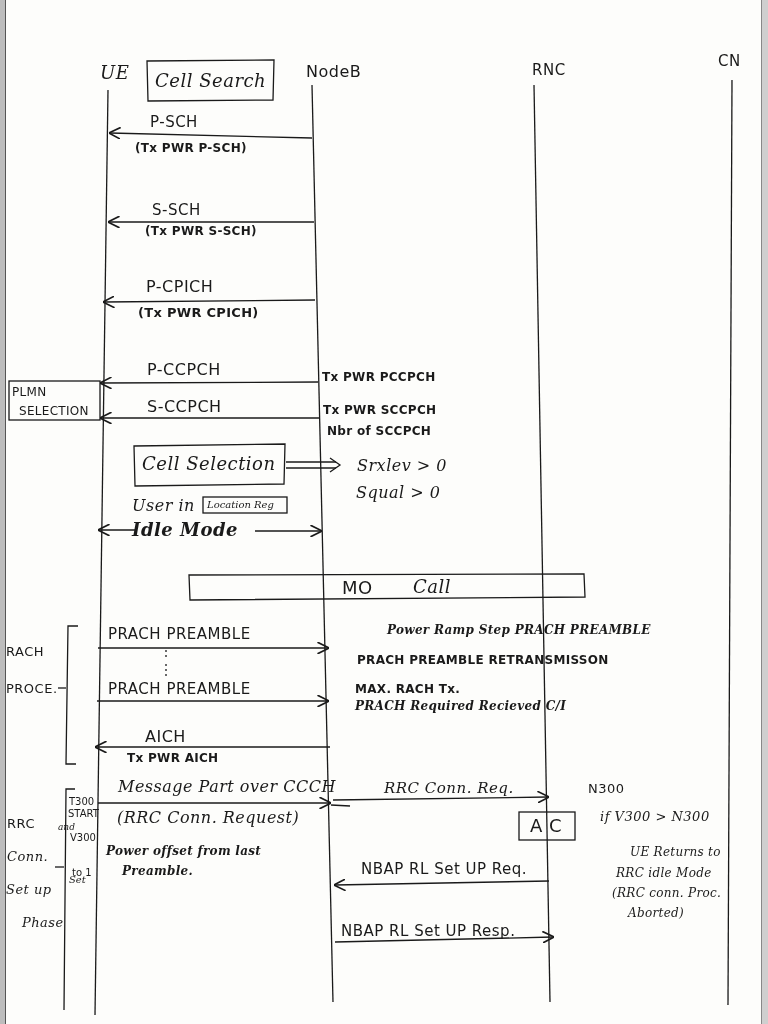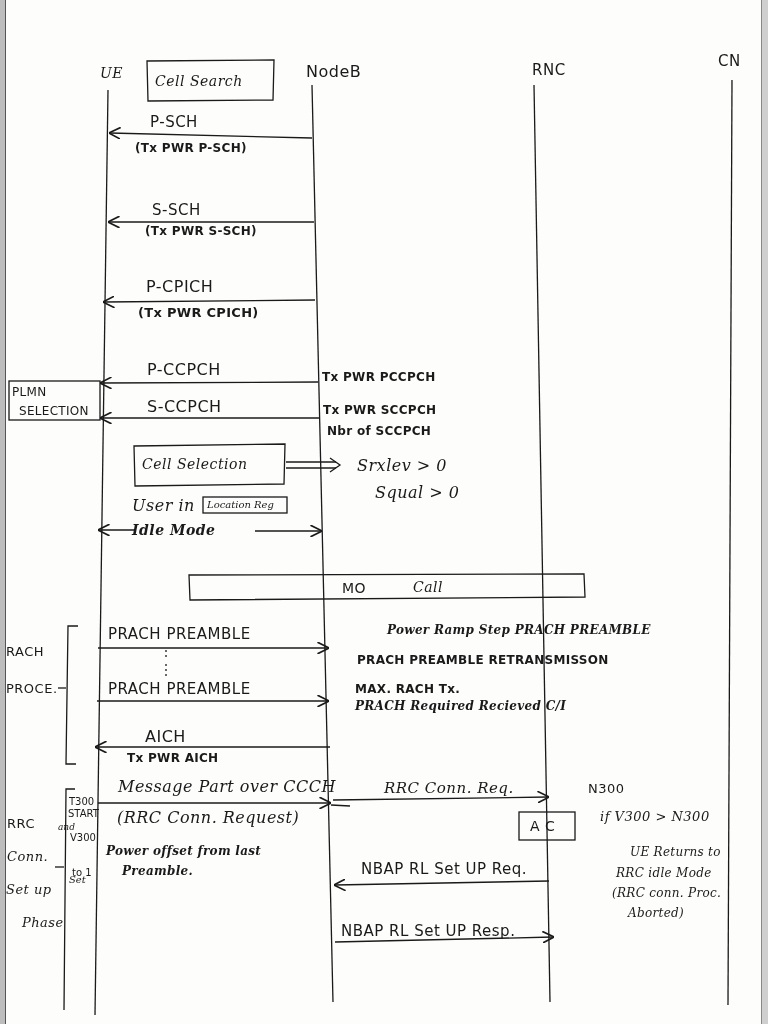--- a/index.html
+++ b/index.html
@@ -13,21 +13,21 @@
     .edge-left2 { position: absolute; left: 5px; top: 0; width: 1px; height: 1024px; background: #555; }
     .edge-right { position: absolute; right: 0; top: 0; width: 6px; height: 1024px; background: #cfcfcf; }
     .edge-right2 { position: absolute; right: 6px; top: 0; width: 1px; height: 1024px; background: #888; }
     svg.wires { position: absolute; left: 0; top: 0; }
     .t { position: absolute; white-space: nowrap; font-size: 15px; line-height: 18px; letter-spacing: 0.5px; }
     .hand { font-family: "DejaVu Serif", serif; font-style: italic; }
     .caps { font-family: "DejaVu Sans", sans-serif; }
     .small { font-size: 12px; letter-spacing: 0.3px; }
     .xs { font-size: 10px; line-height: 12px; letter-spacing: 0; }
     .mid { font-size: 13px; }
-    .big { font-size: 14px; line-height: 22px; }
+    .big { font-size: 18px; line-height: 22px; }
   </style>
 </head>
 <body>
 
 <div class="edge-left"></div>
 <div class="edge-left2"></div>
 <div class="edge-right"></div>
 <div class="edge-right2"></div>
 
 <svg class="wires" width="768" height="1024" viewBox="0 0 768 1024">
@@ -113,21 +113,21 @@
 
 <div class="t caps" style="left:147px;top:398px;font-size:16px;">S-CCPCH</div>
 <div class="t caps small" style="left:323px;top:401px;font-weight:bold;">Tx PWR SCCPCH</div>
 <div class="t caps small" style="left:327px;top:422px;font-weight:bold;">Nbr of SCCPCH</div>
 
 <div class="t caps small" style="left:12px;top:383px;">PLMN</div>
 <div class="t caps small" style="left:19px;top:402px;">SELECTION</div>
 
 <div class="t hand big" style="left:142px;top:453px;">Cell Selection</div>
 <div class="t hand" style="left:357px;top:457px;font-size:16px;">Srxlev &gt; 0</div>
-<div class="t hand" style="left:356px;top:484px;font-size:16px;margin-left:19px;">Squal &gt; 0</div>
+<div class="t hand" style="left:356px;top:484px;font-size:16px;">Squal &gt; 0</div>
 <div class="t hand" style="left:132px;top:497px;font-size:16px;">User in</div>
 <div class="t hand xs" style="left:207px;top:499px;">Location Reg</div>
 <div class="t hand big" style="left:132px;top:519px;font-weight:bold;">Idle Mode</div>
 
 <div class="t caps big" style="left:342px;top:577px;">MO</div>
 <div class="t hand big" style="left:413px;top:576px;">Call</div>
 
 <div class="t caps mid" style="left:6px;top:643px;">RACH</div>
 <div class="t caps mid" style="left:6px;top:680px;">PROCE.</div>
 

